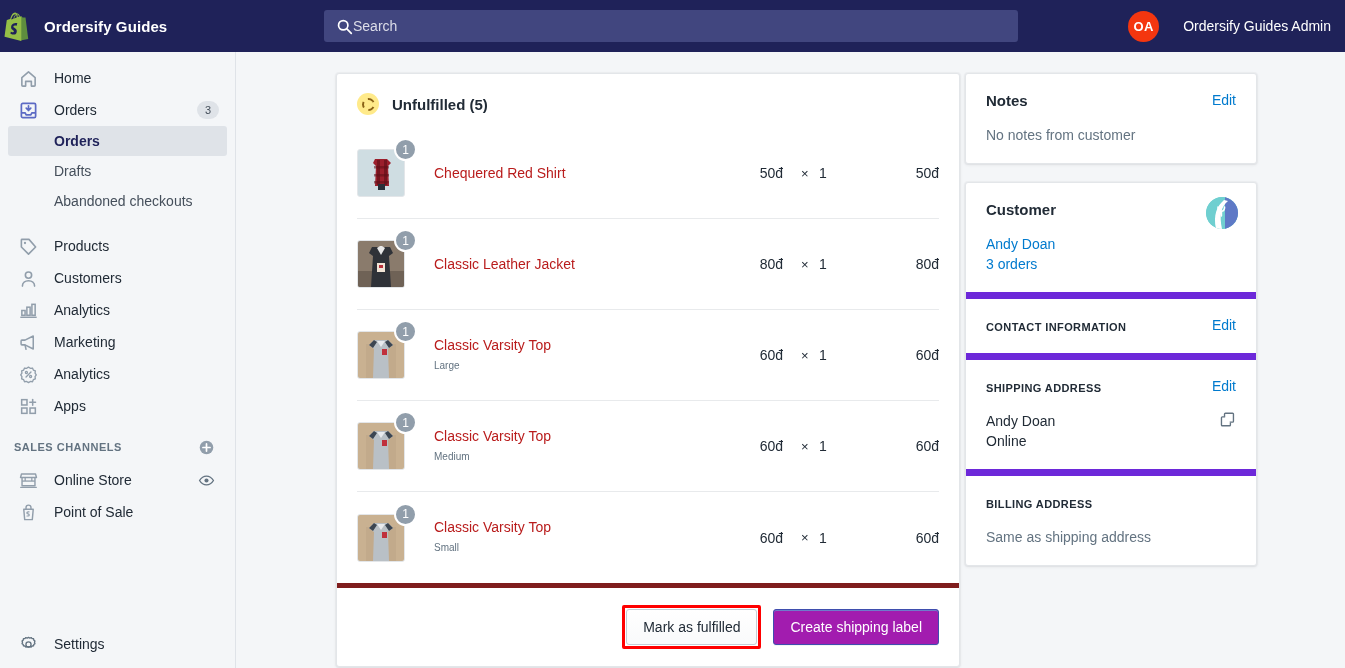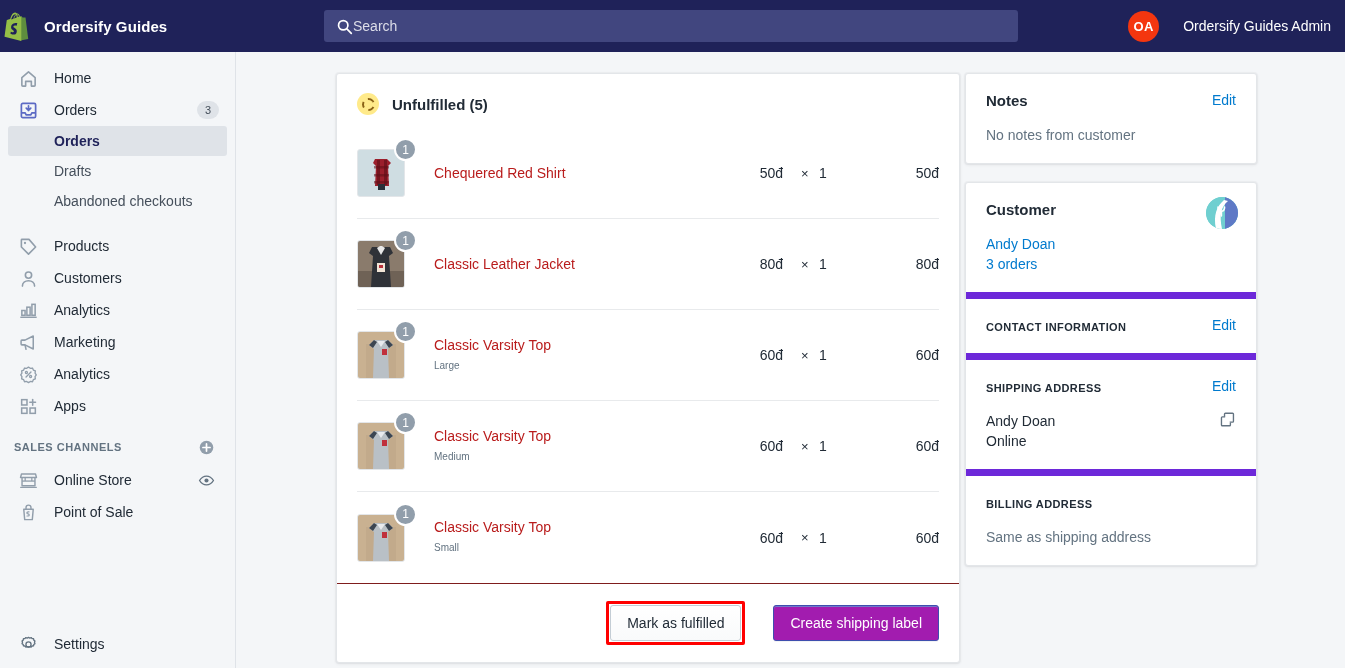--- a/index.html
+++ b/index.html
@@ -202,23 +202,23 @@
   }
   .item-qty {
     position: absolute; left: 462px;
     font-size: 14px; color: #212b36;
   }
   .item-total {
     position: absolute; right: 0;
     font-size: 14px; color: #212b36;
   }
   .card-footer {
-    border-top: 1px solid #7f1d1d;
+    border-top: 5px solid #7f1d1d;
     padding: 17px 20px;
-    display: flex; justify-content: flex-end; align-items: center; gap: 28px;
+    display: flex; justify-content: flex-end; align-items: center; gap: 12px;
   }
   .btn {
     height: 36px; padding: 0 16px;
     border-radius: 3px; font-size: 14px;
     display: flex; align-items: center; justify-content: center;
     cursor: pointer; white-space: nowrap;
   }
   .btn-default {
     background: linear-gradient(180deg,#ffffff,#f9fafb);
     border: 1px solid #c4cdd5; color: #212b36;

